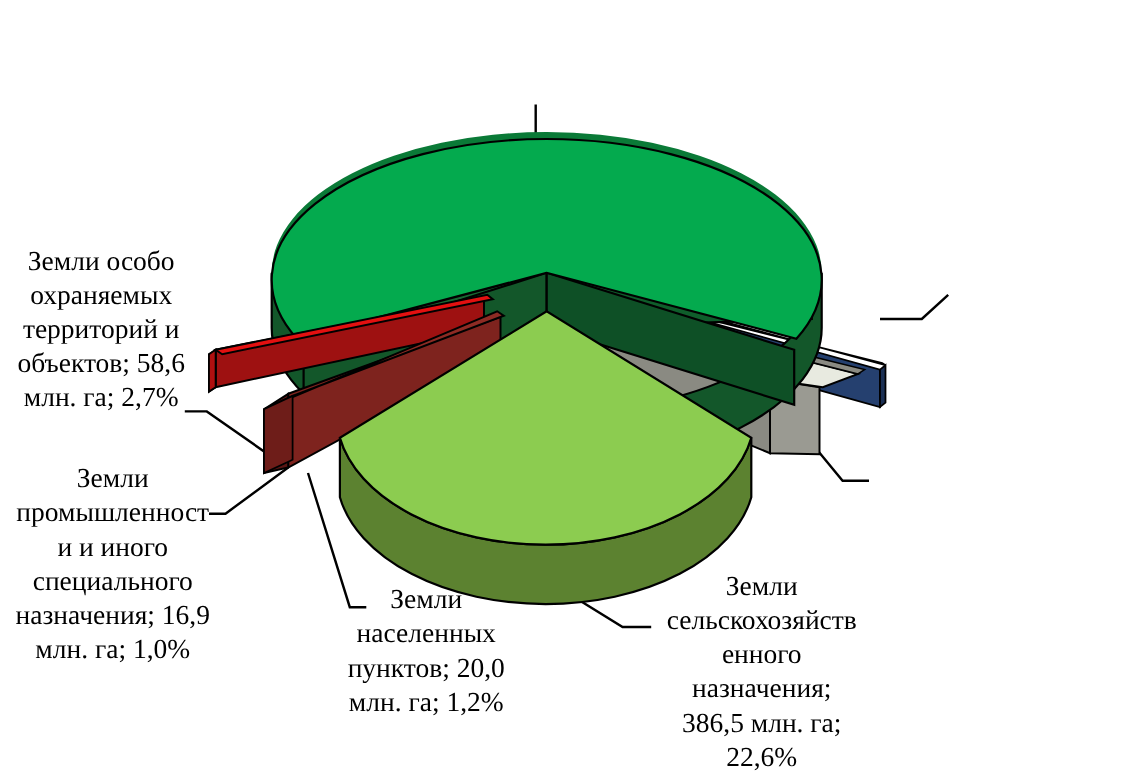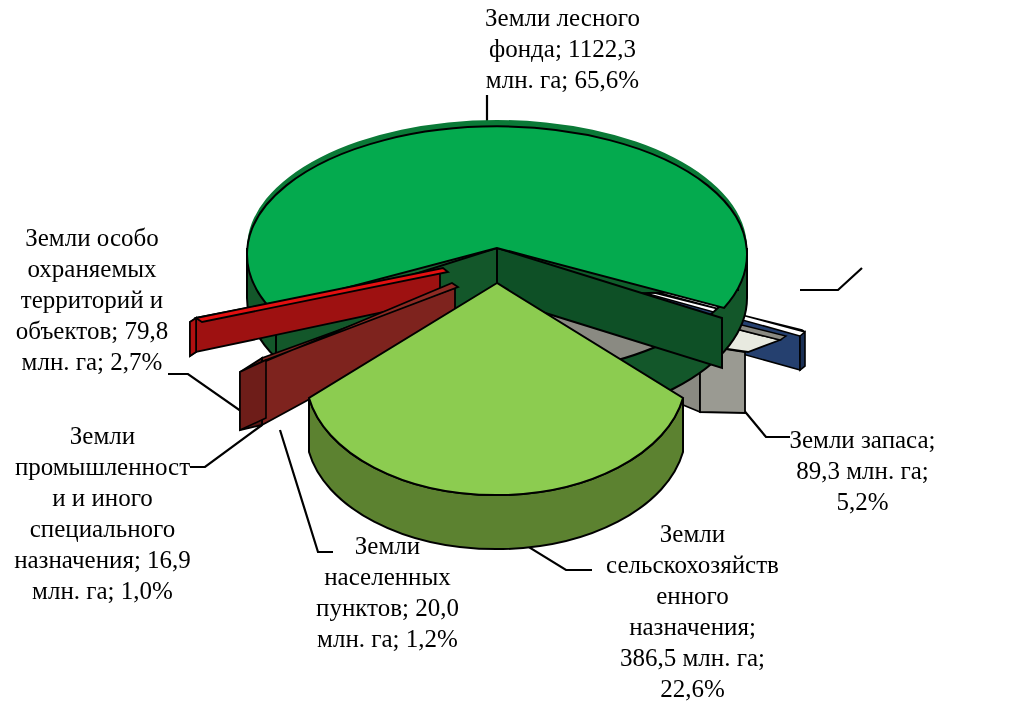--- a/index.html
+++ b/index.html
@@ -152,28 +152,22 @@
                A 190 118 0 0 1 309 452 Z" fill="#5C8230" stroke="#000000" stroke-width="2"></path>
 
       <path d="M 497 283
                L 309 398
                A 190 118 0 0 0 683 398
                Z" fill="#8CCC50" stroke="#000000" stroke-width="2"></path>
     </g>
 
   </svg>
 
-  <div class="lbl lbl-forest">Земли лесного
-фонда; 1122,3
-млн. га; 65,6%</div>
 
 
-  <div class="lbl lbl-reserve">Земли запаса;
-89,3 млн. га;
-5,2%</div>
 
   <div class="lbl lbl-agri">Земли
 сельскохозяйств
 енного
 назначения;
 386,5 млн. га;
 22,6%</div>
 
   <div class="lbl lbl-settlement">Земли
 населенных
@@ -183,16 +177,16 @@
   <div class="lbl lbl-industry">Земли
 промышленност
 и и иного
 специального
 назначения; 16,9
 млн. га; 1,0%</div>
 
   <div class="lbl lbl-protected">Земли особо
 охраняемых
 территорий и
-объектов; 79,8
+объектов; 58,6
 млн. га; 2,7%</div>
 
 </div>
 
 </body></html>

